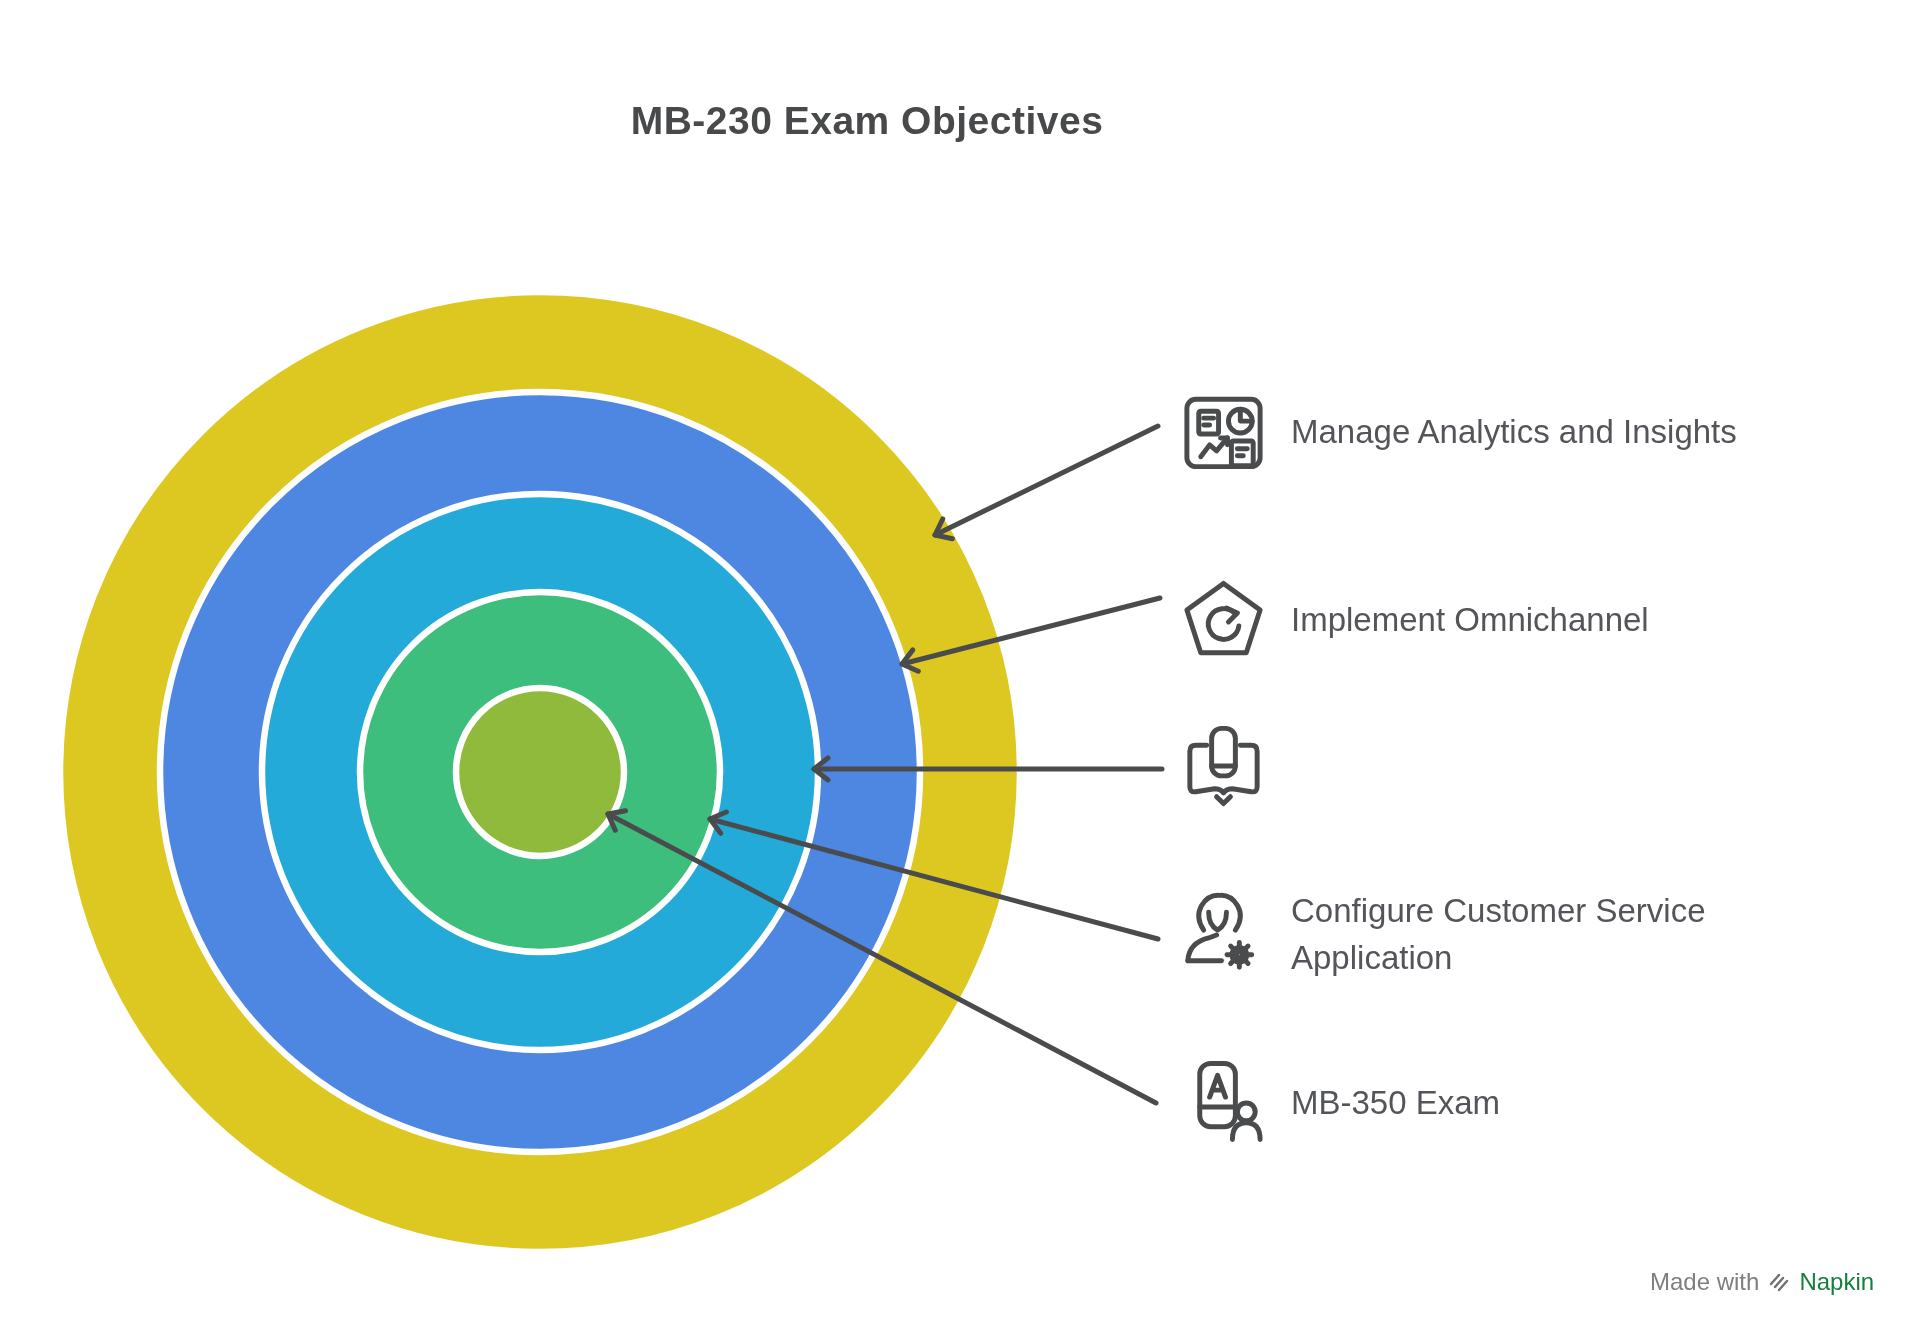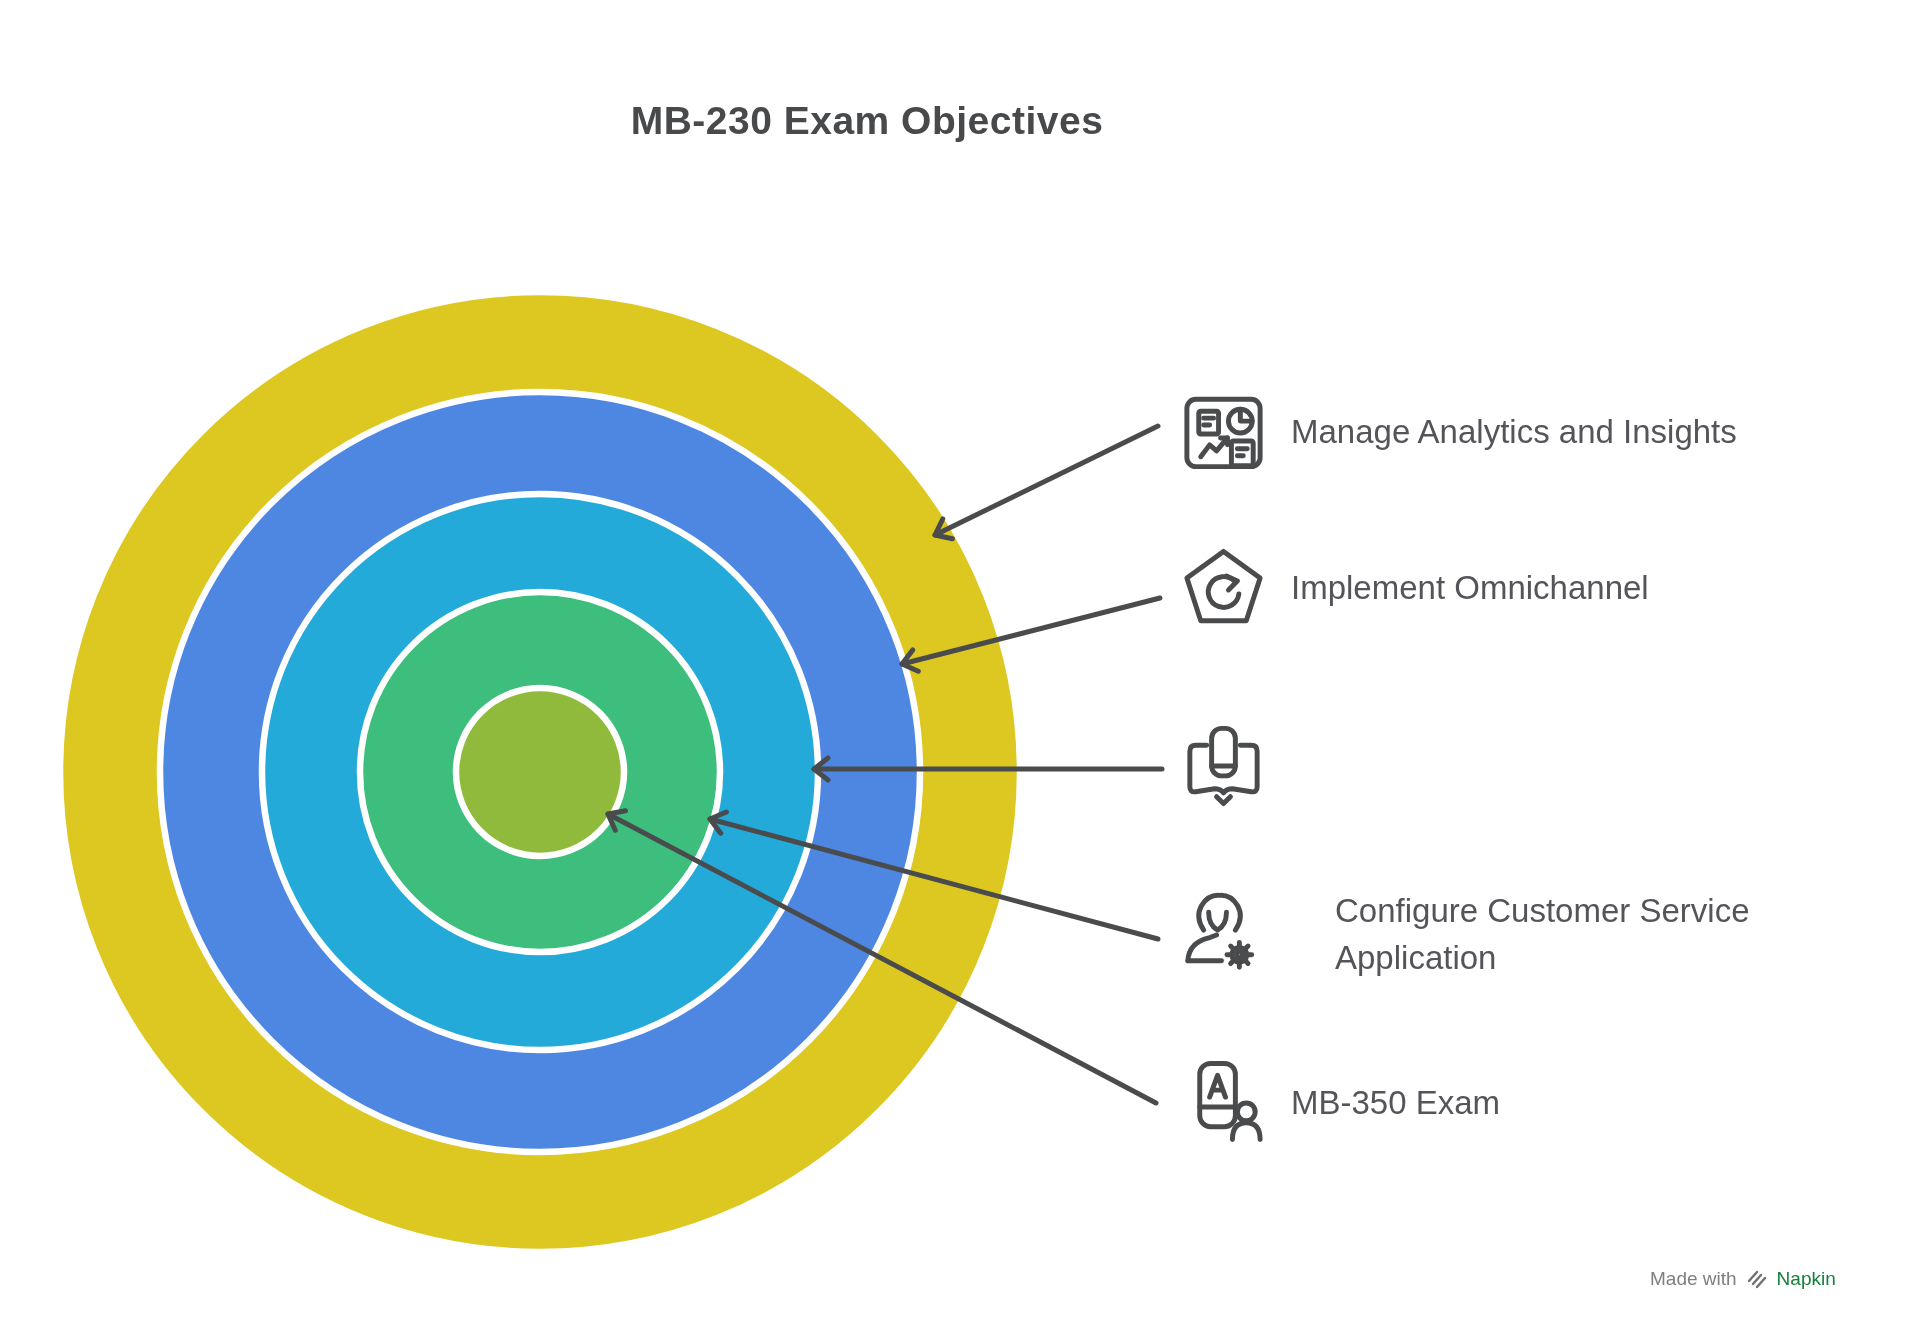--- a/index.html
+++ b/index.html
@@ -33,28 +33,28 @@
     transform:translateY(-50%);
   }
   .row .icon-box{width:95px;height:95px;flex:0 0 auto;}
   .row .icon-box svg{width:95px;height:95px;display:block;}
   .icon-stroke{fill:none;stroke:#4a4b4d;stroke-width:5;stroke-linecap:round;stroke-linejoin:round;}
   .label{
     font-size:33px;
     color:#54555a;
     line-height:1.42;
   }
-  .label.wrap{max-width:480px;margin-left:44px;}
+  .label.wrap{max-width:480px;}
   .watermark{
     position:absolute;
     left:1650px;top:1268px;
     display:flex;
     align-items:center;
     gap:9px;
-    font-size:19px;
+    font-size:24px;
     color:#7d817d;
   }
   .watermark .brand{color:#15803d;}
   .wm-glyph{width:22px;height:22px;}
   .wm-glyph path{stroke:#6f736f;stroke-width:2.4;fill:none;stroke-linecap:round;}
 </style>
 </head>
 <body>
 
 <div class="canvas">
@@ -93,21 +93,21 @@
           <path d="M25,73 L34,61 L41,67 L52,54"></path>
           <path d="M45,54 H52 V61"></path>
           <rect x="56" y="57" width="22" height="25" rx="2"></rect>
           <path d="M62,65 H72 M62,72 H68"></path>
         </g>
       </svg>
     </span>
     <span class="label">Manage Analytics and Insights</span>
   </div>
 
-  <div class="row" style="top:588px">
+  <div class="row" style="top:620px">
     <span class="icon-box">
       <svg viewBox="0 0 96 96">
         <g class="icon-stroke">
           <path d="M48,11 L85,38 L71,81 L25,81 L11,38 Z"></path>
           <path d="M59,41 A15.5,15.5 0 1 0 63.5,54"></path>
           <path d="M51,36 L62,41 L53,50"></path>
         </g>
       </svg>
     </span>
     <span class="label">Implement Omnichannel</span>

